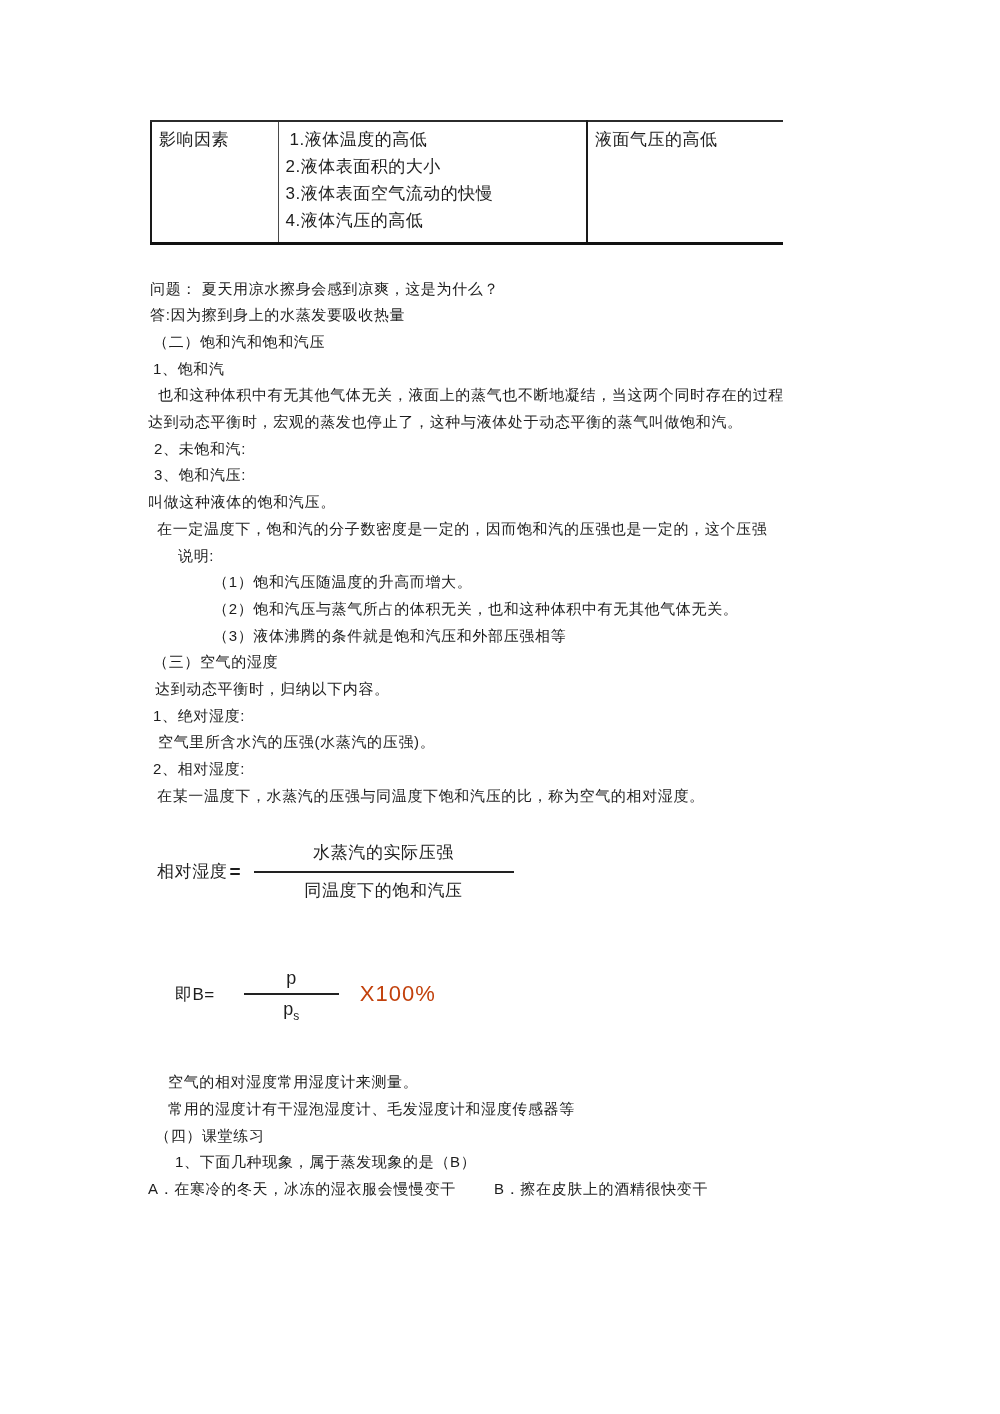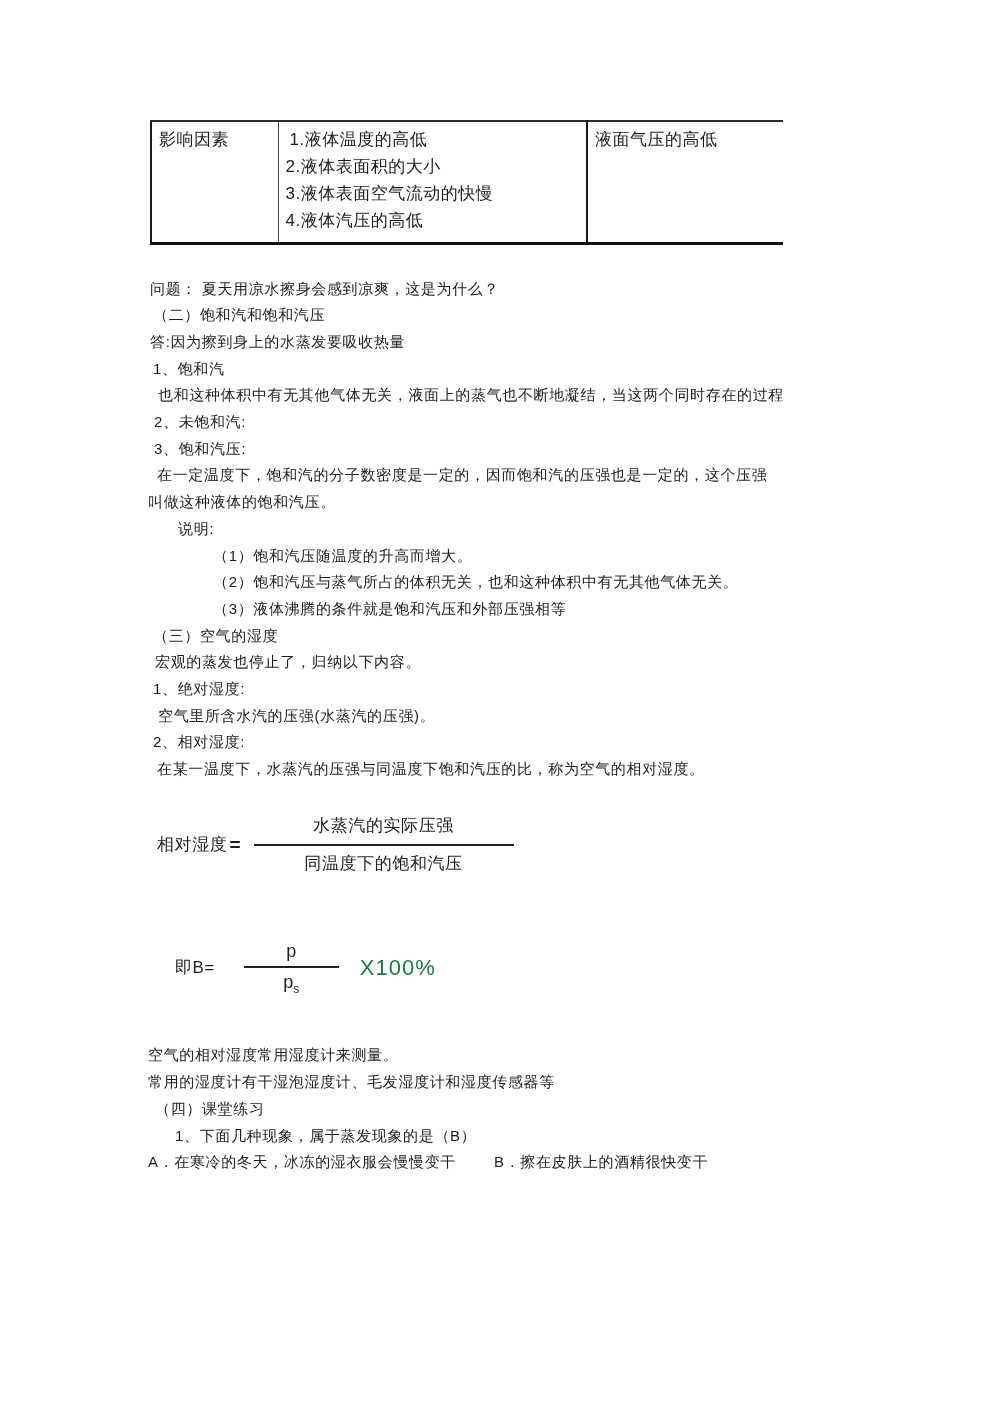--- a/index.html
+++ b/index.html
@@ -48,21 +48,21 @@
     letter-spacing: 0.65px;
     white-space: pre;
   }
   .i0  { margin-left: 0; }
   .i2  { margin-left: 2px; }
   .i5  { margin-left: 5px; }
   .i6  { margin-left: 6px; }
   .i7  { margin-left: 7px; }
   .i9  { margin-left: 9px; }
   .i10 { margin-left: 10px; }
-  .i20 { }
+  .i20 { margin-left: 20px; }
   .i27 { margin-left: 27px; }
   .i30 { margin-left: 30px; }
   .i65 { margin-left: 65px; }
   
   .formula1 {
     margin-top: 30px;
     margin-left: 9px;
     display: flex;
     align-items: center;
   }
@@ -96,21 +96,21 @@
     margin-left: 27px;
     display: flex;
     align-items: center;
   }
   .f2-lhs { font-size: 17px; letter-spacing: 0.5px; }
   .f2-frac { width: 95px; margin-left: 29px; }
   .f2-frac .num, .f2-frac .den { font-size: 18px; line-height: 21px; letter-spacing: 0; }
   .f2-frac .num { padding-bottom: 4px; }
   .f2-frac .den { padding-top: 4px; }
   .f2-frac sub { font-size: 12px; line-height: 1; }
-  .f2-suffix { font-size: 22px; margin-left: 21px; letter-spacing: 1px; color: #15803d; }
+  .f2-suffix { font-size: 22px; margin-left: 21px; letter-spacing: 1px; color: #c2410c; }
   
   .options { display: flex; }
   .optb { margin-left: 38px; }
 </style>
 </head>
 <body>
 
 <div class="page">
 
   <table class="factors">
@@ -127,34 +127,35 @@
       </td>
       <td class="c3">
         <div class="cell-line">液面气压的高低</div>
       </td>
     </tr>
   </tbody>
     </table>
 
   <div class="body-text">
     <div class="line i2">问题： 夏天用凉水擦身会感到凉爽，这是为什么？</div>
+    <div class="line i2">答:因为擦到身上的水蒸发要吸收热量</div>
     <div class="line i5">（二）饱和汽和饱和汽压</div>
-    <div class="line i2">答:因为擦到身上的水蒸发要吸收热量</div>
     <div class="line i5">1、饱和汽</div>
     <div class="line i10">也和这种体积中有无其他气体无关，液面上的蒸气也不断地凝结，当这两个同时存在的过程</div>
+    <div class="line i0">达到动态平衡时，宏观的蒸发也停止了，这种与液体处于动态平衡的蒸气叫做饱和汽。</div>
     <div class="line i6">2、未饱和汽:</div>
     <div class="line i6">3、饱和汽压:</div>
+    <div class="line i0">叫做这种液体的饱和汽压。</div>
     <div class="line i9">在一定温度下，饱和汽的分子数密度是一定的，因而饱和汽的压强也是一定的，这个压强</div>
-    <div class="line i0">叫做这种液体的饱和汽压。</div>
     <div class="line i30">说明:</div>
     <div class="line i65">（1）饱和汽压随温度的升高而增大。</div>
     <div class="line i65">（2）饱和汽压与蒸气所占的体积无关，也和这种体积中有无其他气体无关。</div>
     <div class="line i65">（3）液体沸腾的条件就是饱和汽压和外部压强相等</div>
     <div class="line i5">（三）空气的湿度</div>
-    <div class="line i7">宏观的蒸发也停止了，归纳以下内容。</div>
+    <div class="line i7">达到动态平衡时，归纳以下内容。</div>
     <div class="line i5">1、绝对湿度:</div>
     <div class="line i10">空气里所含水汽的压强(水蒸汽的压强)。</div>
     <div class="line i5">2、相对湿度:</div>
     <div class="line i9">在某一温度下，水蒸汽的压强与同温度下饱和汽压的比，称为空气的相对湿度。</div>
   </div>
 
   <div class="formula1">
     <span class="f1-lhs">相对湿度</span>
     <span class="f-eq">=</span>
     <span class="fraction f1-frac">

